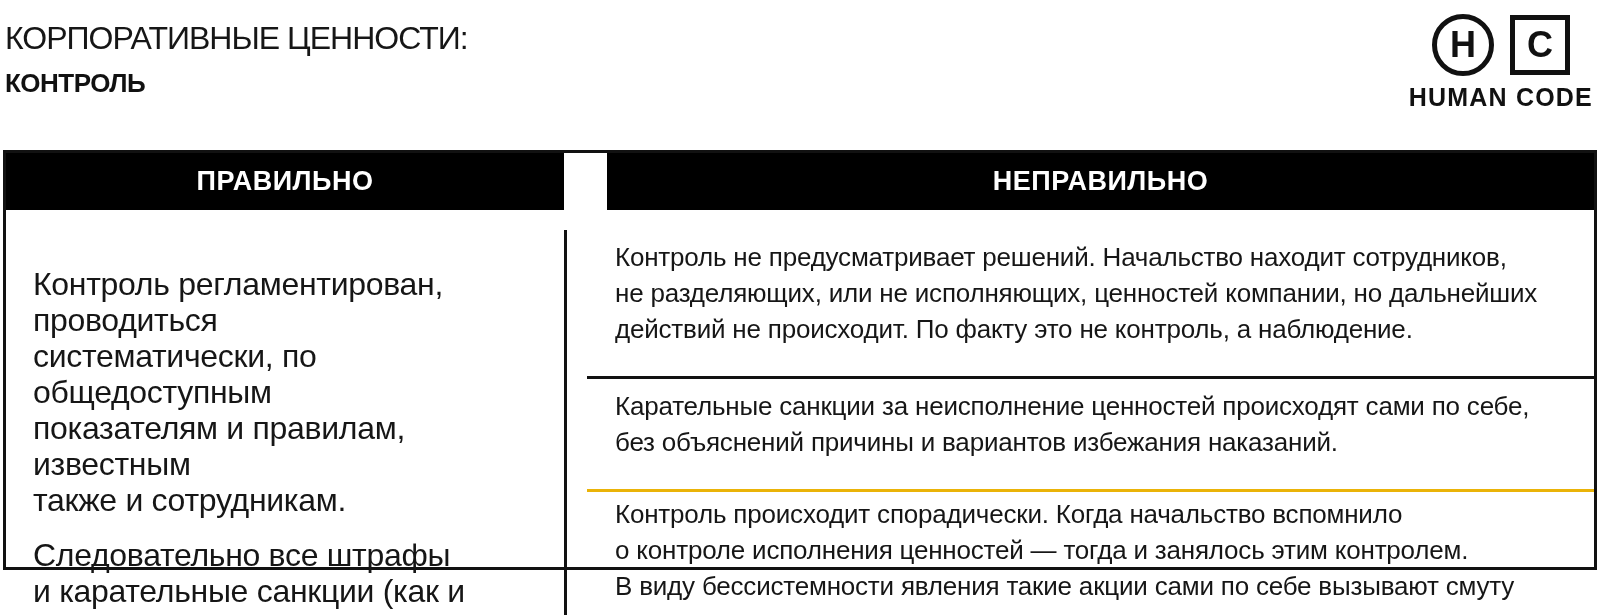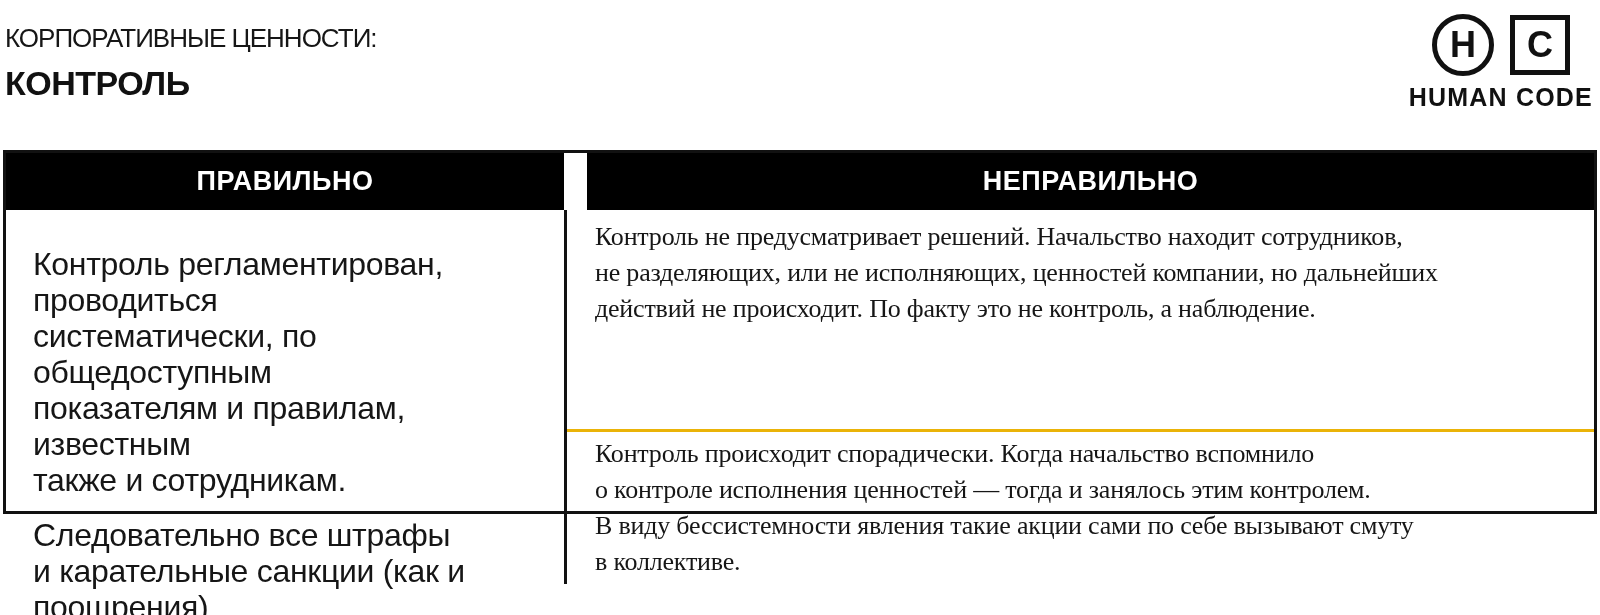--- a/index.html
+++ b/index.html
@@ -16,29 +16,29 @@
     overflow: hidden;
   }
 
   
   .title-block {
     position: absolute;
     left: 5px;
     top: 16px;
   }
   .title-line1 {
-    font-size: 26px;
+    font-size: 32px;
     font-weight: 400;
     letter-spacing: -1px;
     line-height: 45px;
     color: #161616;
     white-space: nowrap;
   }
   .title-line2 {
-    font-size: 34px;
+    font-size: 26px;
     font-weight: 700;
     letter-spacing: -0.5px;
     line-height: 45px;
     color: #111111;
     white-space: nowrap;
   }
 
   
   .logo {
     position: absolute;
@@ -84,27 +84,28 @@
     color: #111111;
     white-space: nowrap;
   }
 
   
   .values-table {
     position: absolute;
     left: 3px;
     top: 150px;
     width: 1594px;
-    height: 364px;
+    height: 420px;
     box-sizing: border-box;
     border: 3px solid #111111;
     display: grid;
     grid-template-columns: 561px 1fr;
     grid-template-rows: 57px 126px 93px 1fr;
     background: #ffffff;
+    gap: 20px;
   }
   .th {
     background: #000000;
     color: #ffffff;
     display: flex;
     align-items: center;
     justify-content: center;
     font-size: 27px;
     font-weight: 700;
     letter-spacing: 0.5px;
@@ -136,21 +137,20 @@
   .cell-incorrect {
     grid-column: 2;
     padding: 4px 28px;
     display: flex;
     align-items: center;
     font-size: 26px;
     line-height: 36px;
     letter-spacing: -0.2px;
     color: #161616;
     white-space: pre-line;
-    font-family: Liberation Serif, serif;
   }
   .row-2 { grid-row: 2; }
   .row-3 { grid-row: 3; border-top: 3px solid #111111; }
   .row-4 { grid-row: 4; border-top: 3px solid #eab308; }
 </style>
 </head>
 <body>
 
 <div class="title-block">
   <div class="title-line1">КОРПОРАТИВНЫЕ ЦЕННОСТИ:</div>
@@ -176,17 +176,19 @@
 также и сотрудникам.</p>
     <p>Следовательно все штрафы
 и карательные санкции (как и поощрения)
 не вызывают вопросов и находятся
 в понятном всем регламенте.</p>
   </div>
 
   <div class="cell-incorrect row-2">Контроль не предусматривает решений. Начальство находит сотрудников,
 не разделяющих, или не исполняющих, ценностей компании, но дальнейших
 действий не происходит. По факту это не контроль, а наблюдение.</div>
+  <div class="cell-incorrect row-3">Карательные санкции за неисполнение ценностей происходят сами по себе,
+без объяснений причины и вариантов избежания наказаний.</div>
   <div class="cell-incorrect row-4">Контроль происходит спорадически. Когда начальство вспомнило
 о контроле исполнения ценностей — тогда и занялось этим контролем.
 В виду бессистемности явления такие акции сами по себе вызывают смуту
 в коллективе.</div>
 </div>
 
 </body></html>

